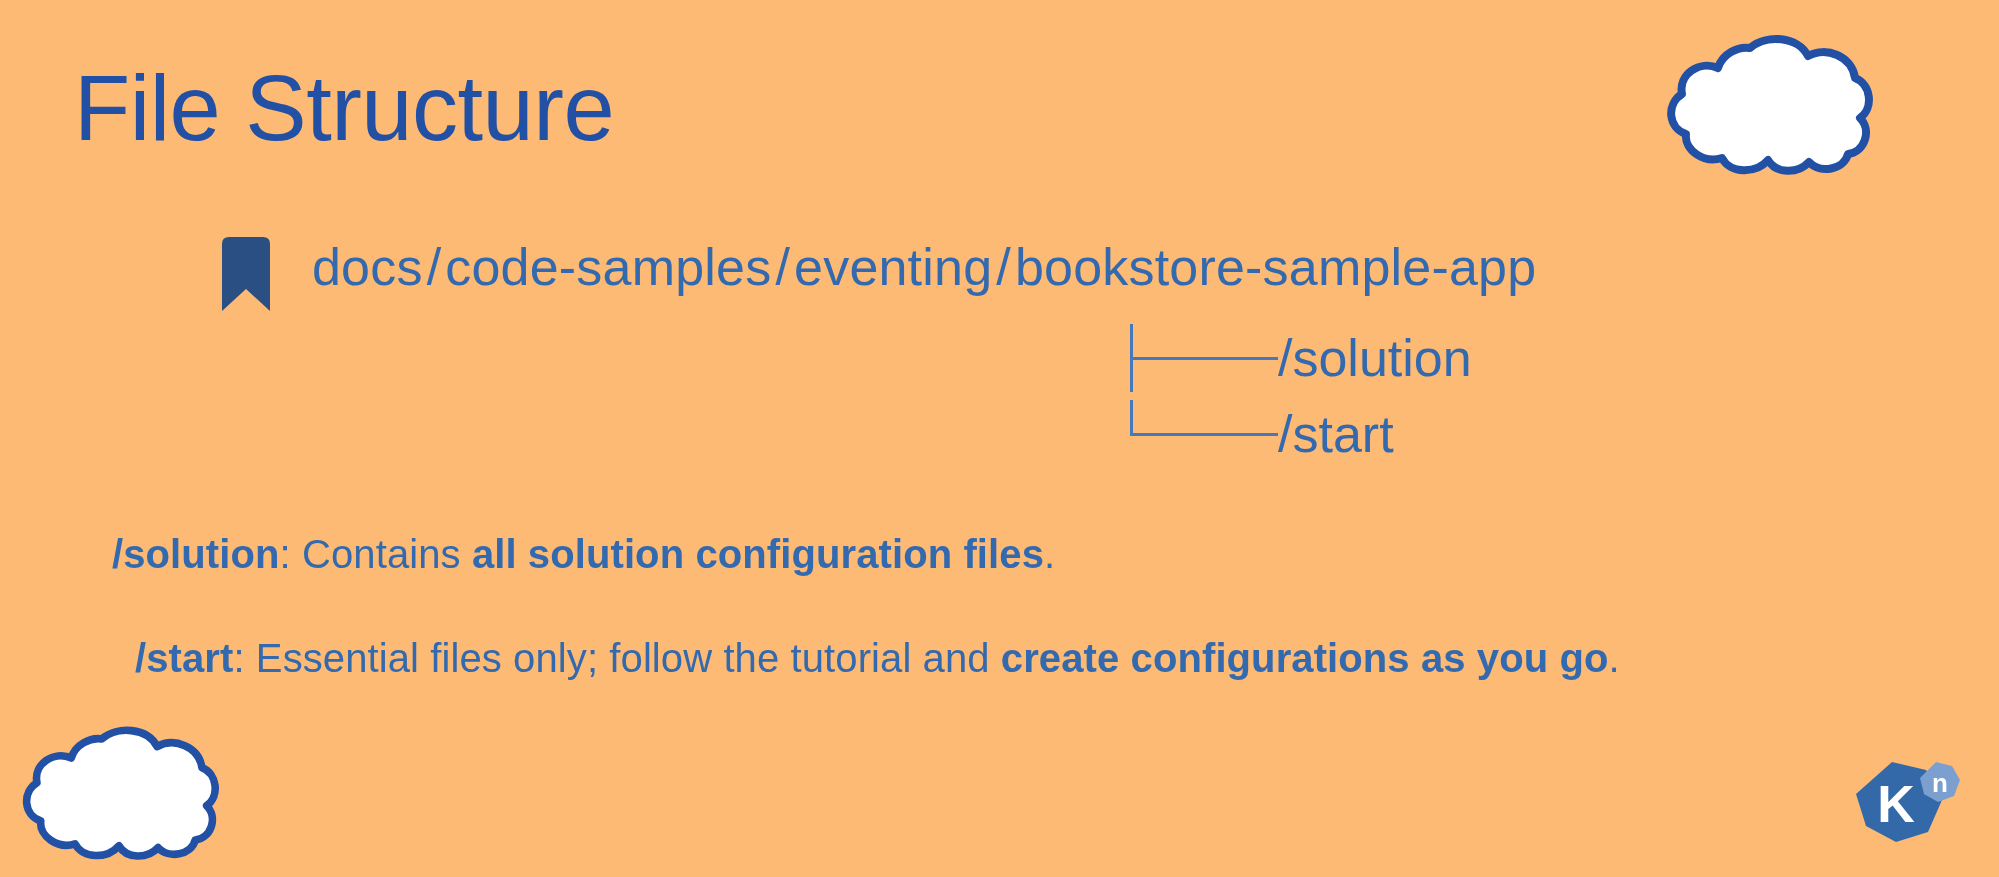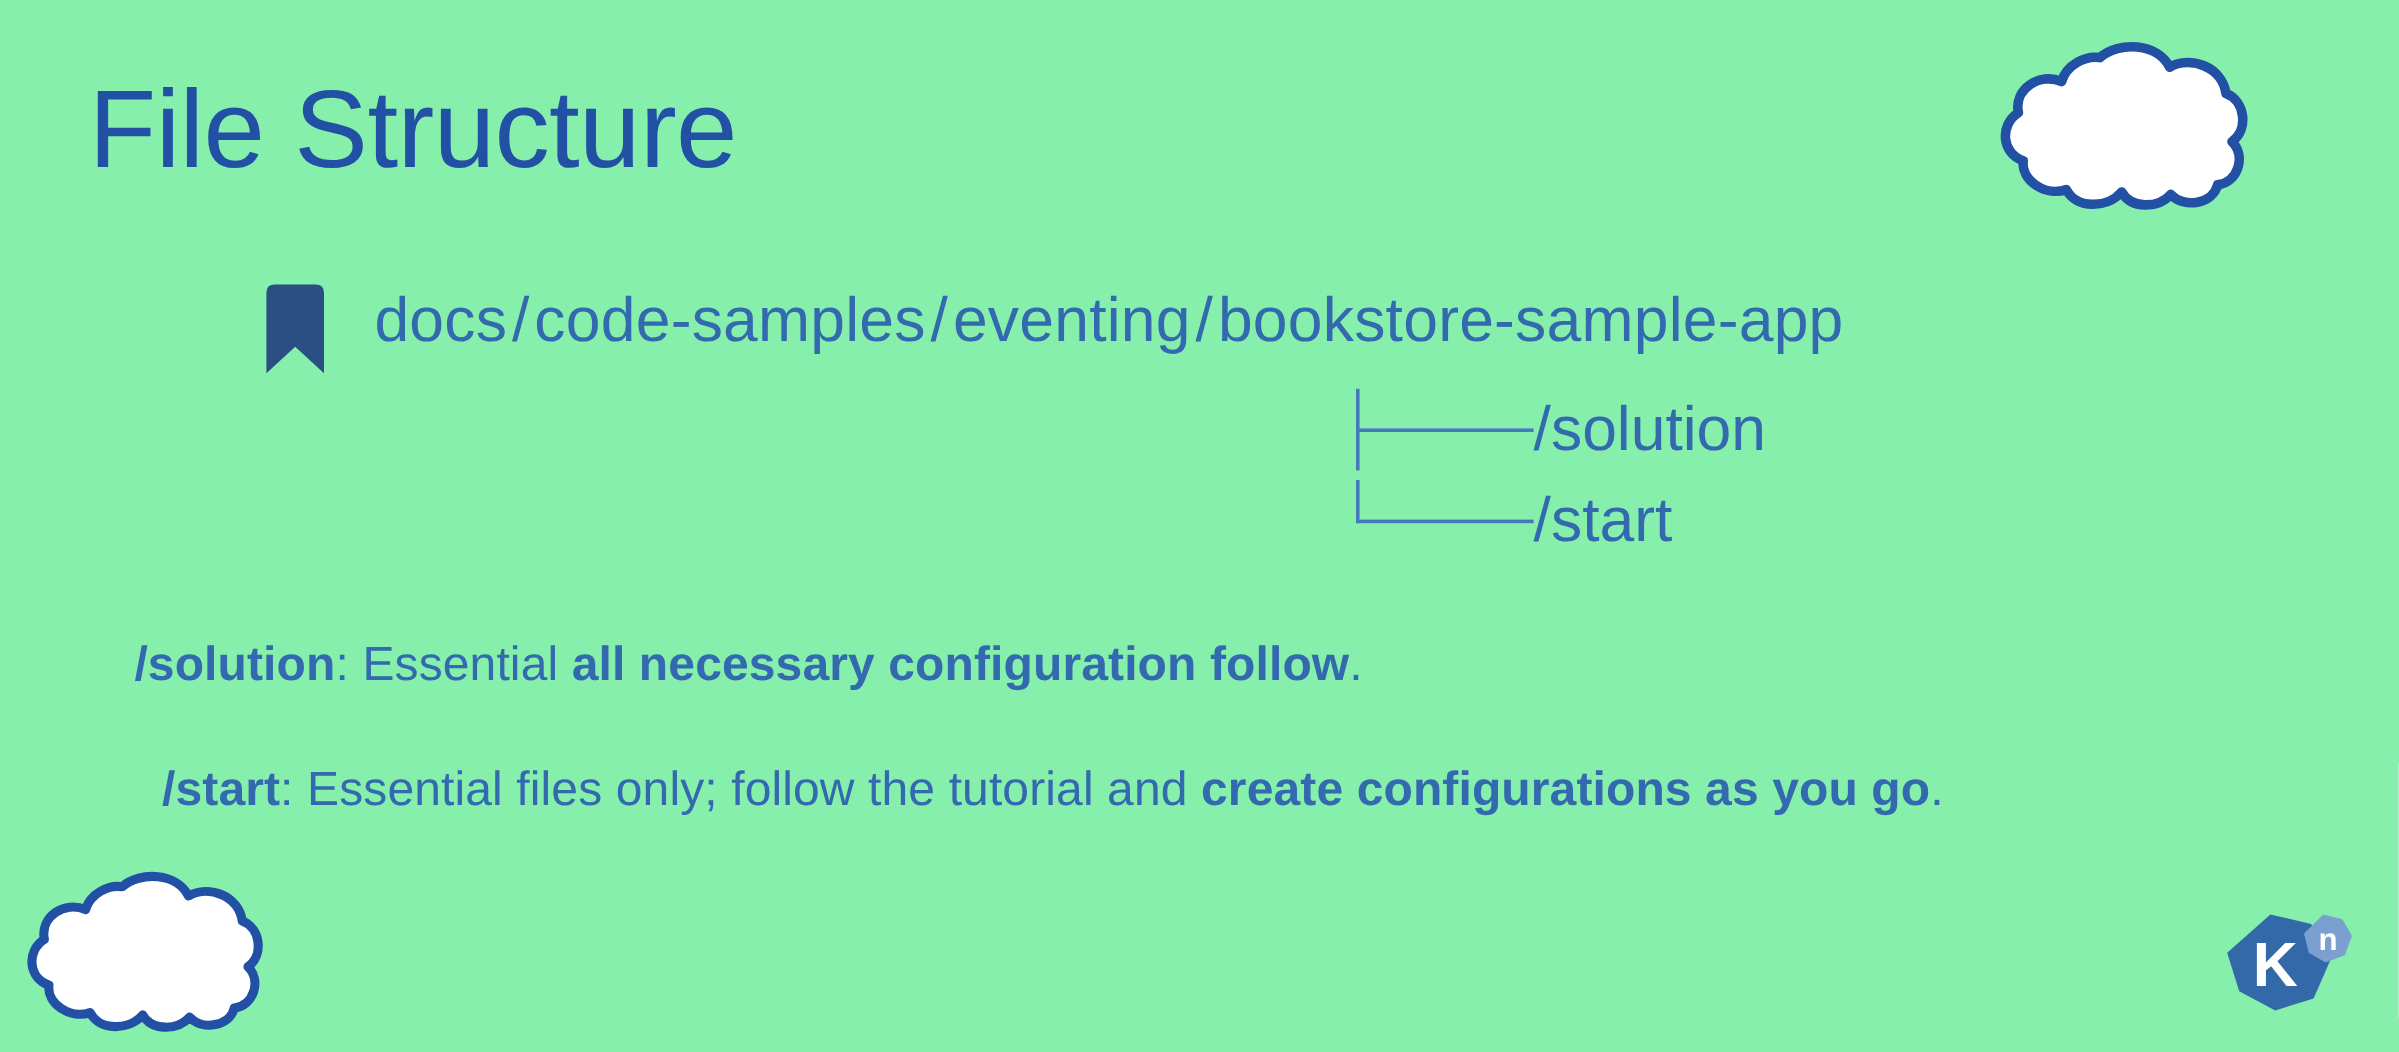--- a/index.html
+++ b/index.html
@@ -8,21 +8,21 @@
     background: #ffffff;
   }
   body {
     font-family: "Liberation Sans", sans-serif;
     -webkit-font-smoothing: antialiased;
   }
   #slide {
     position: relative;
     width: 1999px;
     height: 877px;
-    background: #86efac;
+    background: #fdba74;
     overflow: hidden;
   }
 
   
   #title {
     position: absolute;
     left: 74px;
     top: 60px;
     font-size: 92px;
     line-height: 1.05;
@@ -171,21 +171,21 @@
 
   <div class="tree-row" id="tree-row-start">
     <span class="tree-glyph elbow">
       <span class="v"></span>
         <span class="h"></span>
     </span>
     <span class="tree-label">/start</span>
   </div>
 
   <div class="body-line" id="body-line-solution">
-    <b>/solution</b><span>: </span><span>Essential </span><b>all necessary configuration follow</b><span>.</span>
+    <b>/solution</b><span>: </span><span>Contains </span><b>all solution configuration files</b><span>.</span>
   </div>
 
   <div class="body-line" id="body-line-start">
     <b>/start</b><span>: </span><span>Essential files only; follow the tutorial and </span><b>create configurations as you go</b><span>.</span>
   </div>
 
   <div class="cloud" id="cloud-top-right">
     <svg width="218" height="150" viewBox="0 0 218 150" xmlns="http://www.w3.org/2000/svg">
       <path d="M92 22
                C 108 8, 140 10, 150 30

